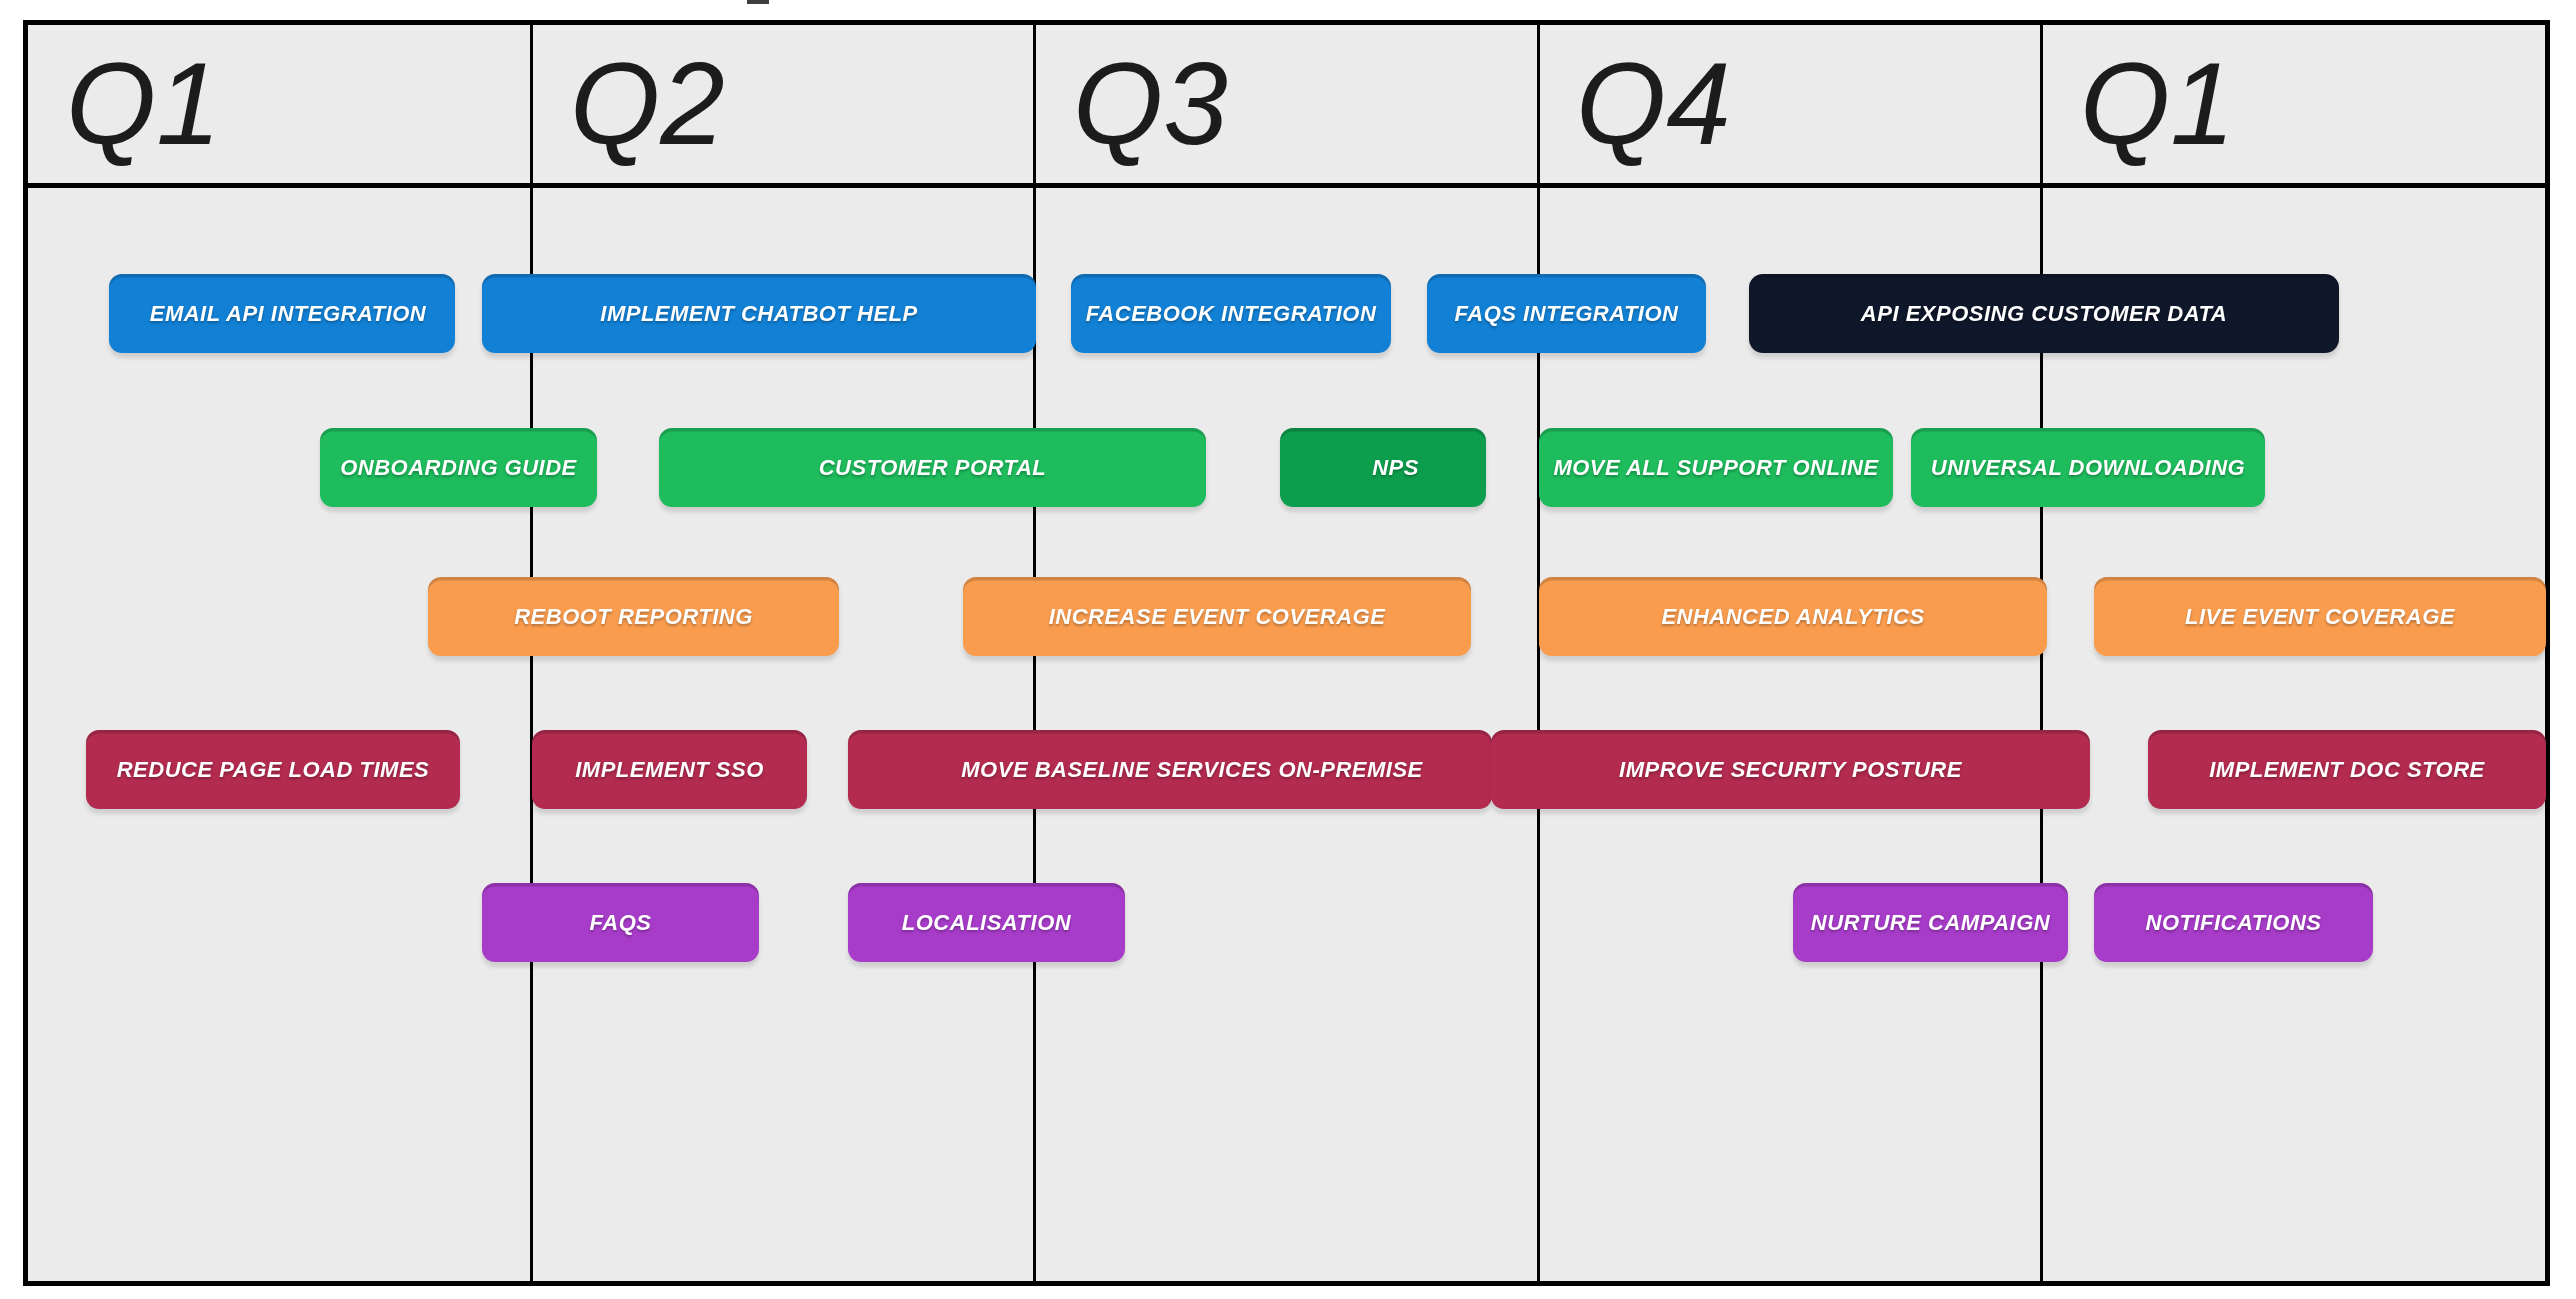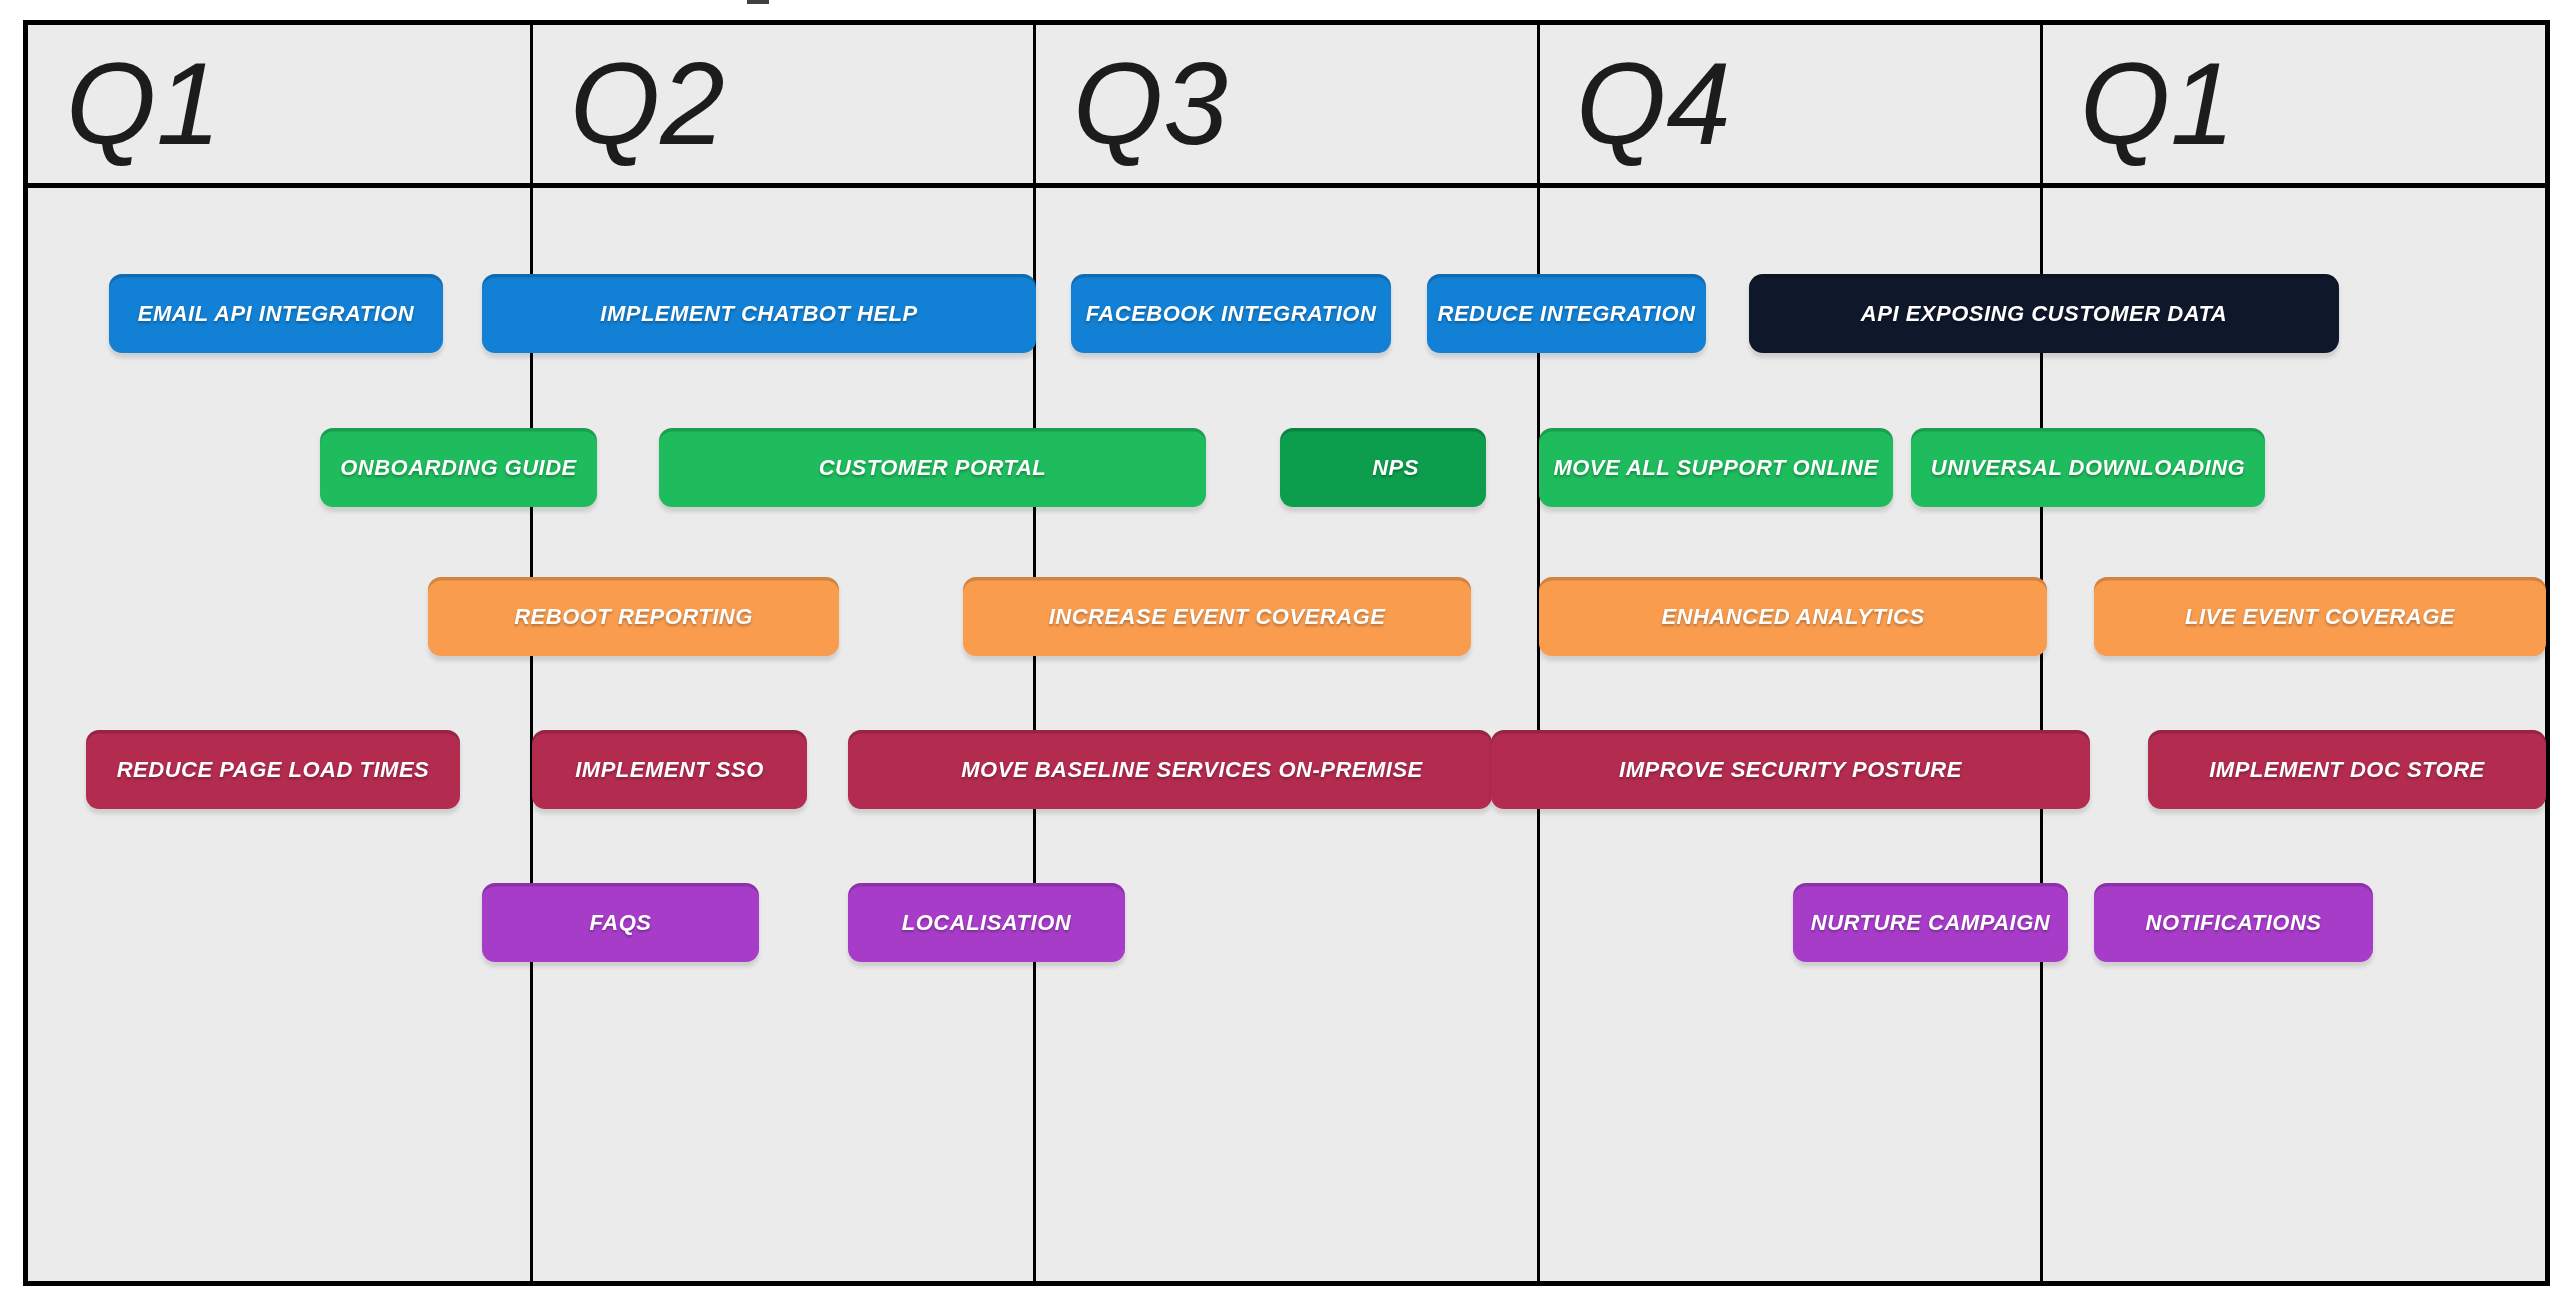--- a/index.html
+++ b/index.html
@@ -82,24 +82,24 @@
   <div id="header-line" style="background: rgb(0, 0, 0);"></div>
 <div class="vline" style="left: 530px; background: rgb(0, 0, 0);"></div>
     <div class="vline" style="left: 1033px; background: rgb(0, 0, 0);"></div>
     <div class="vline" style="left: 1537px; background: rgb(0, 0, 0);"></div>
     <div class="vline" style="left: 2040px; background: rgb(0, 0, 0);"></div>
     <div class="qcell" style="left: 28px; width: 503px; color: rgb(28, 28, 28);">Q1</div>
     <div class="qcell" style="left: 532px; width: 503px; color: rgb(28, 28, 28);">Q2</div>
     <div class="qcell" style="left: 1035px; width: 503px; color: rgb(28, 28, 28);">Q3</div>
     <div class="qcell" style="left: 1538px; width: 503px; color: rgb(28, 28, 28);">Q4</div>
     <div class="qcell" style="left: 2042px; width: 503px; color: rgb(28, 28, 28);">Q1</div>
-    <div class="bar" style="left: 109px; top: 274px; width: 334px; background: rgb(18, 128, 212); color: rgb(255, 255, 255);">EMAIL API INTEGRATION</div>
+    <div class="bar" style="left: 109px; top: 274px; width: 334px; background: rgb(18, 128, 212); color: rgb(255, 255, 255); padding-left: 12px;">EMAIL API INTEGRATION</div>
     <div class="bar" style="left: 482px; top: 274px; width: 554px; background: rgb(18, 128, 212); color: rgb(255, 255, 255);">IMPLEMENT CHATBOT HELP</div>
     <div class="bar" style="left: 1071px; top: 274px; width: 320px; background: rgb(18, 128, 212); color: rgb(255, 255, 255);">FACEBOOK INTEGRATION</div>
-    <div class="bar" style="left: 1427px; top: 274px; width: 279px; background: rgb(18, 128, 212); color: rgb(255, 255, 255);">REDUCE INTEGRATION</div>
+    <div class="bar" style="left: 1427px; top: 274px; width: 279px; background: rgb(18, 128, 212); color: rgb(255, 255, 255);">FAQS INTEGRATION</div>
     <div class="bar" style="left: 1749px; top: 274px; width: 590px; background: #0f172a; color: rgb(255, 255, 255); border-radius: 14px;">API EXPOSING CUSTOMER DATA</div>
     <div class="bar" style="left: 320px; top: 428px; width: 277px; background: rgb(30, 188, 93); color: rgb(255, 255, 255);">ONBOARDING GUIDE</div>
     <div class="bar" style="left: 659px; top: 428px; width: 547px; background: rgb(30, 188, 93); color: rgb(255, 255, 255);">CUSTOMER PORTAL</div>
     <div class="bar" style="left: 1280px; top: 428px; width: 181px; background: rgb(13, 158, 77); color: rgb(255, 255, 255); padding-left: 25px;">NPS</div>
     <div class="bar" style="left: 1539px; top: 428px; width: 354px; background: rgb(30, 188, 93); color: rgb(255, 255, 255);">MOVE ALL SUPPORT ONLINE</div>
     <div class="bar" style="left: 1911px; top: 428px; width: 354px; background: rgb(30, 188, 93); color: rgb(255, 255, 255);">UNIVERSAL DOWNLOADING</div>
     <div class="bar" style="left: 428px; top: 577px; width: 411px; background: rgb(249, 156, 78); color: rgb(255, 255, 255);">REBOOT REPORTING</div>
     <div class="bar" style="left: 963px; top: 577px; width: 508px; background: rgb(249, 156, 78); color: rgb(255, 255, 255);">INCREASE EVENT COVERAGE</div>
     <div class="bar" style="left: 1539px; top: 577px; width: 508px; background: rgb(249, 156, 78); color: rgb(255, 255, 255);">ENHANCED ANALYTICS</div>
     <div class="bar" style="left: 2094px; top: 577px; width: 452px; background: rgb(249, 156, 78); color: rgb(255, 255, 255);">LIVE EVENT COVERAGE</div>

